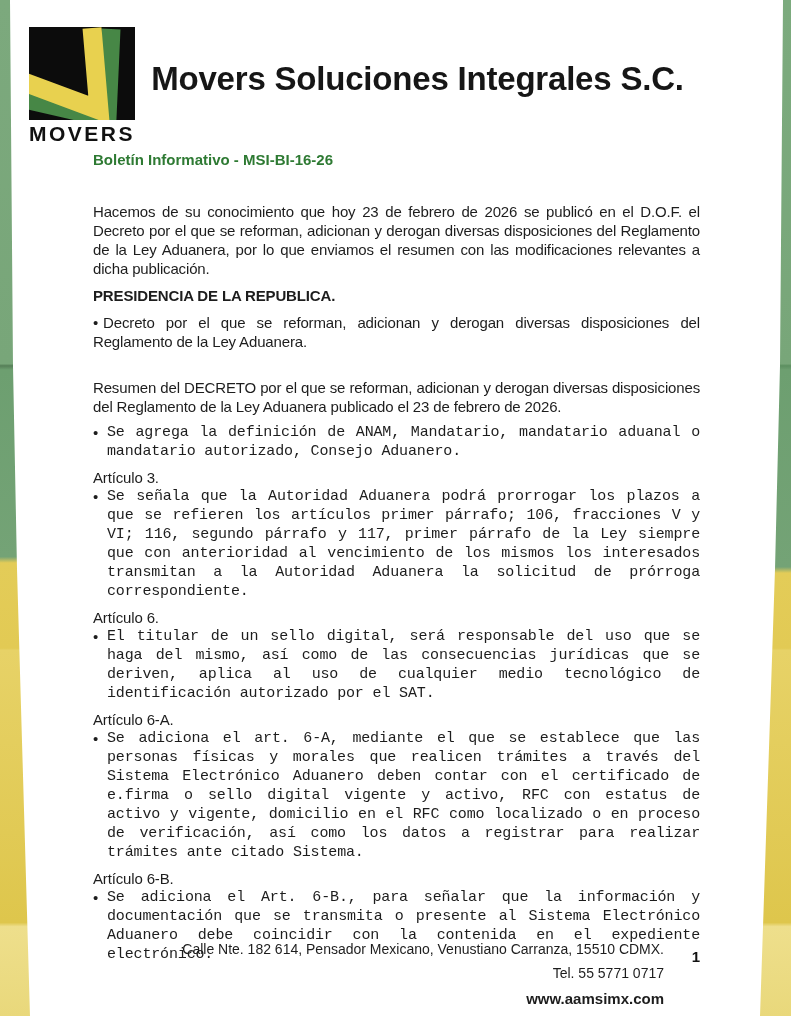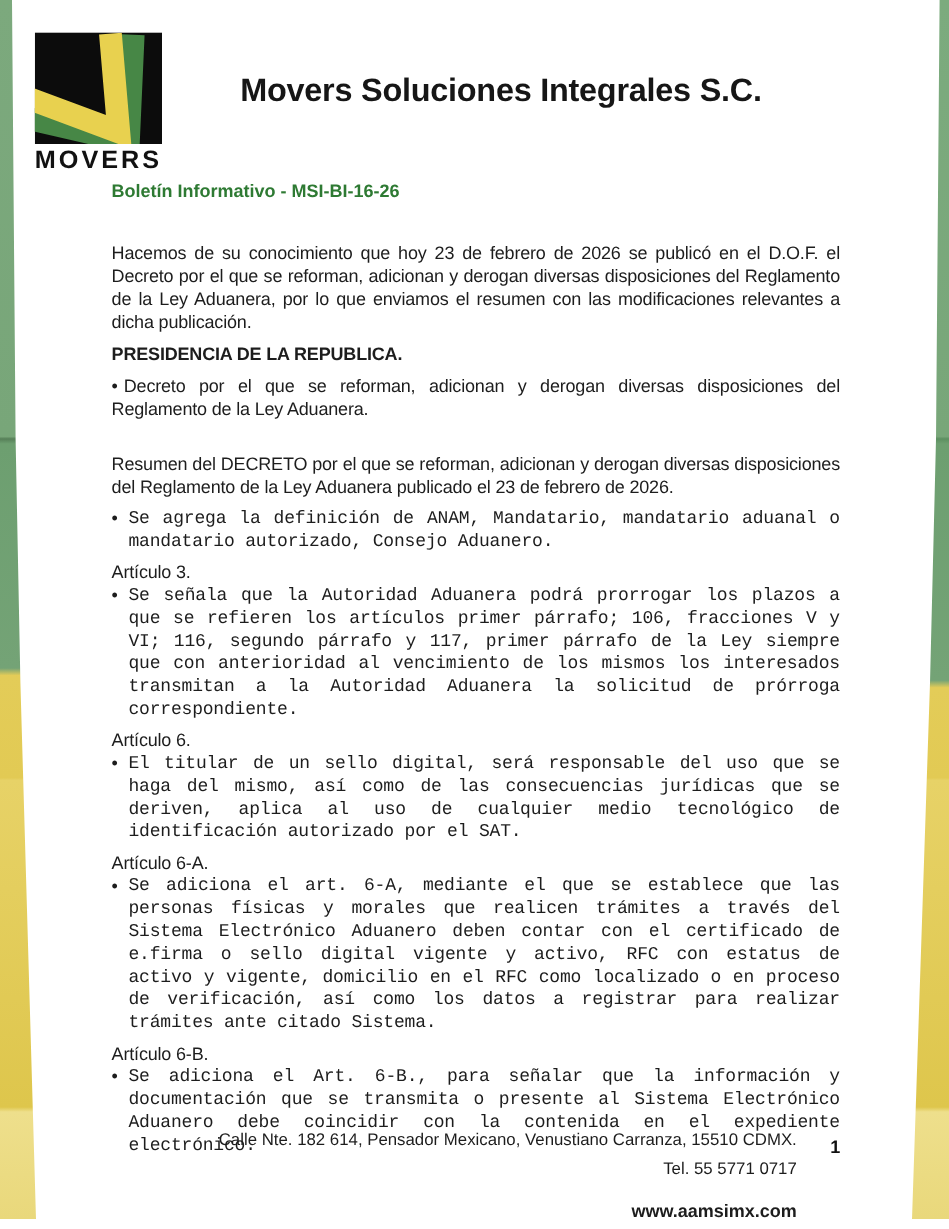--- a/index.html
+++ b/index.html
@@ -37,21 +37,21 @@
   }
   
   .logo{position:absolute;left:29px;top:27px;width:106px;}
   .logo svg{display:block;}
   .logo-word{
     margin-top:2px;font-size:21px;font-weight:bold;color:#111;
     letter-spacing:2.5px;text-align:center;white-space:nowrap;
   }
   .company{
     position:absolute;left:135px;top:60px;width:565px;margin:0;
-    font-size:27px;font-weight:bold;color:#161616;text-align:center;
+    font-size:33px;font-weight:bold;color:#161616;text-align:center;
     letter-spacing:-0.2px;
   }
   .bulletin{
     position:absolute;left:93px;top:151px;
     font-size:15px;font-weight:bold;color:#2e7a33;
   }
   .dateline{
     position:absolute;left:93px;top:170px;width:607px;
     font-size:15px;text-align:right;color:#1d1d1d;
   }
@@ -72,21 +72,21 @@
   .atitle{}
   .abullet{display:flex;}
   .bcol{flex:none;width:14px;}
   .btext{flex:1;text-align:justify;font-family:Liberation Mono, monospace;}
   
   .footer{
     position:absolute;left:56px;top:941px;width:608px;
     text-align:right;font-size:14px;color:#1d1d1d;
   }
   .footer .addr{margin-bottom:8px;}
-  .footer .phone{margin-bottom:20px;}
+  .footer .phone{margin-bottom:9px;}
   .footer .site{font-size:15px;font-weight:bold;}
   .pagenum{
     position:absolute;left:686px;top:948px;width:20px;
     font-size:15px;font-weight:bold;text-align:center;color:#111;
   }
 </style>
 </head>
 <body>
 
 <div class="page">

